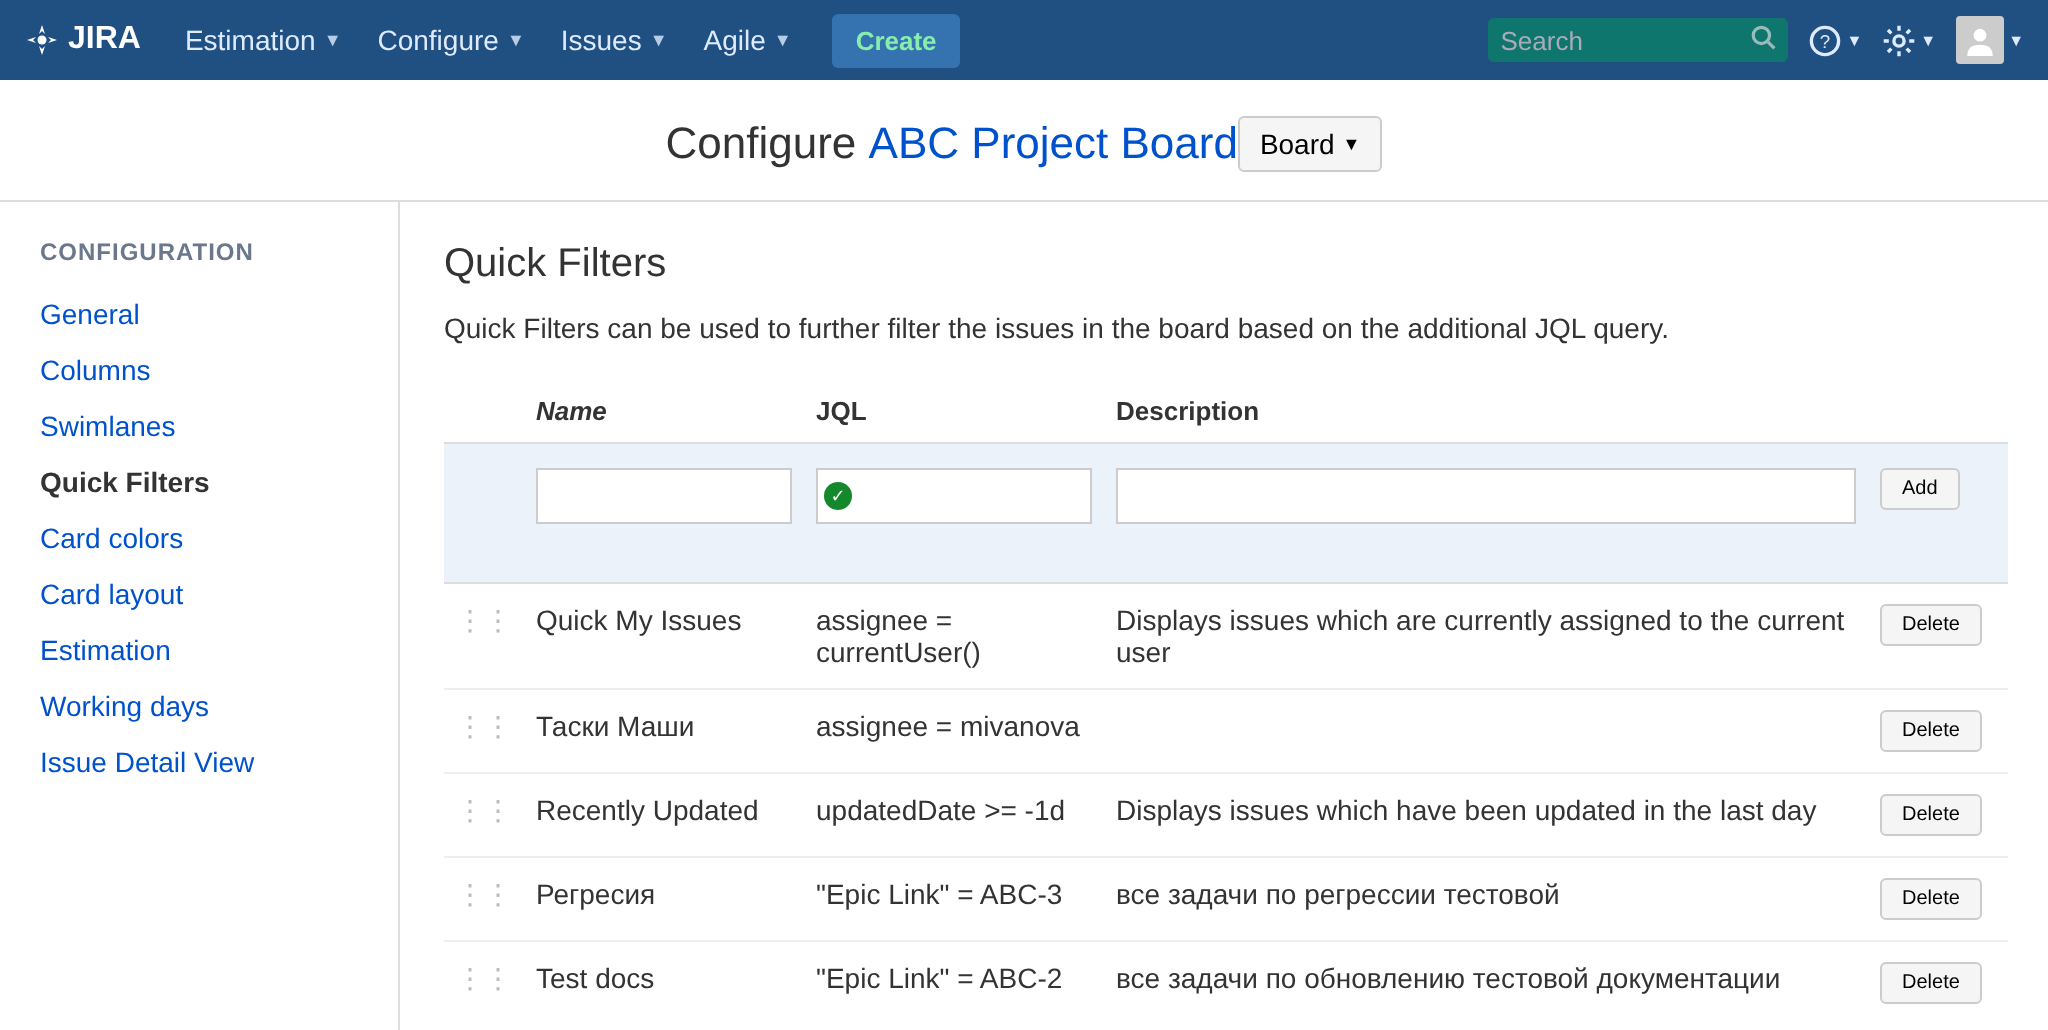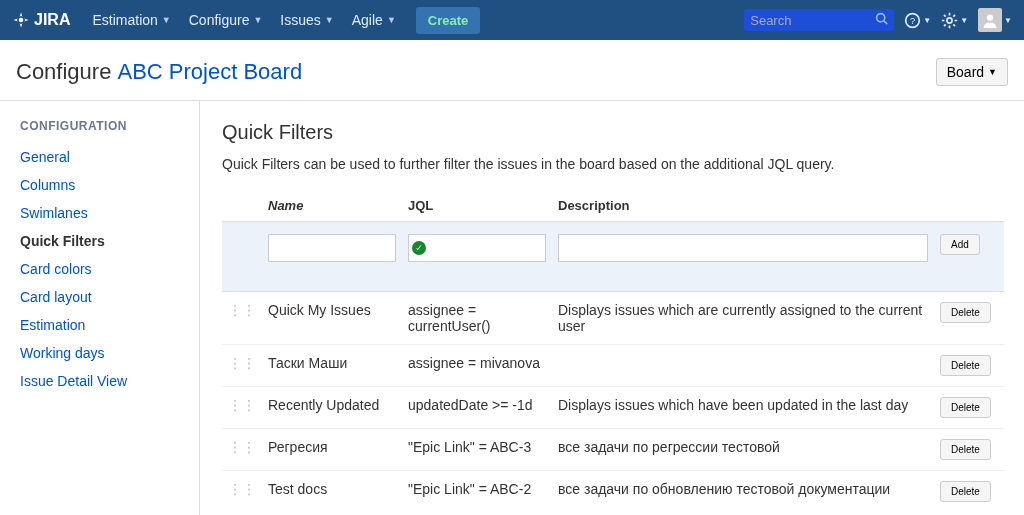--- a/index.html
+++ b/index.html
@@ -8,30 +8,30 @@
 
   
   .topnav { background: #205081; height: 40px; display: flex; align-items: center; padding: 0 12px; color: #fff; }
   .logo { display: flex; align-items: center; gap: 4px; font-weight: bold; font-size: 16px; margin-right: 14px; }
   .logo svg { width: 18px; height: 18px; }
   .nav-items { display: flex; align-items: center; gap: 2px; }
   .nav-item { display: flex; align-items: center; gap: 4px; padding: 8px 8px; color: #deebff; cursor: pointer; font-size: 14px; }
   .nav-item .caret { font-size: 9px; opacity: .8; }
   .create-btn { background: #3572b0; color: #86efac; border: none; padding: 6px 12px; border-radius: 3px; margin-left: 10px; cursor: pointer; font-weight: bold; font-size: 13px; }
   .nav-right { margin-left: auto; display: flex; align-items: center; gap: 10px; }
-  .search-box { display: flex; align-items: center; background: #1d4ed8; border-radius: 3px; padding: 3px 6px; width: 150px; }
+  .search-box { display: flex; align-items: center; background: #0f766e; border-radius: 3px; padding: 3px 6px; width: 150px; }
   .search-box input { background: transparent; border: none; color: #ccc; outline: none; width: 100%; font-size: 13px; }
   .search-box input::placeholder { color: #aab; }
   .search-box .sicon { color: #9bb; font-size: 13px; }
   .icon-btn { display: flex; align-items: center; gap: 2px; color: #deebff; cursor: pointer; }
   .icon-btn .caret { font-size: 8px; }
   .avatar { width: 24px; height: 24px; background: #ccc; border-radius: 2px; display: flex; align-items: center; justify-content: center; color: #fff; }
 
   
-  .page-header { padding: 18px 16px 14px 16px; border-bottom: 1px solid #ddd; display: flex; align-items: center; justify-content: space-between; }
+  .page-header { padding: 18px 16px 14px 16px; border-bottom: 1px solid #ddd; display: flex; align-items: center; justify-content: center; }
   .page-header h1 { font-size: 22px; font-weight: 500; color: #333; }
   .page-header h1 .board-link { color: #0052cc; font-weight: 400; }
   .board-btn { background: #f5f5f5; border: 1px solid #ccc; border-radius: 3px; padding: 5px 10px; cursor: pointer; font-size: 14px; display: flex; align-items: center; gap: 4px; }
   .board-btn .caret { font-size: 9px; }
 
   
   .layout { display: flex; }
   .sidebar { width: 200px; border-right: 1px solid #ddd; padding: 18px 14px 18px 20px; }
   .sidebar h4 { color: #6b778c; font-size: 12px; font-weight: bold; letter-spacing: .5px; margin-bottom: 10px; }
   .sidebar ul { list-style: none; }

